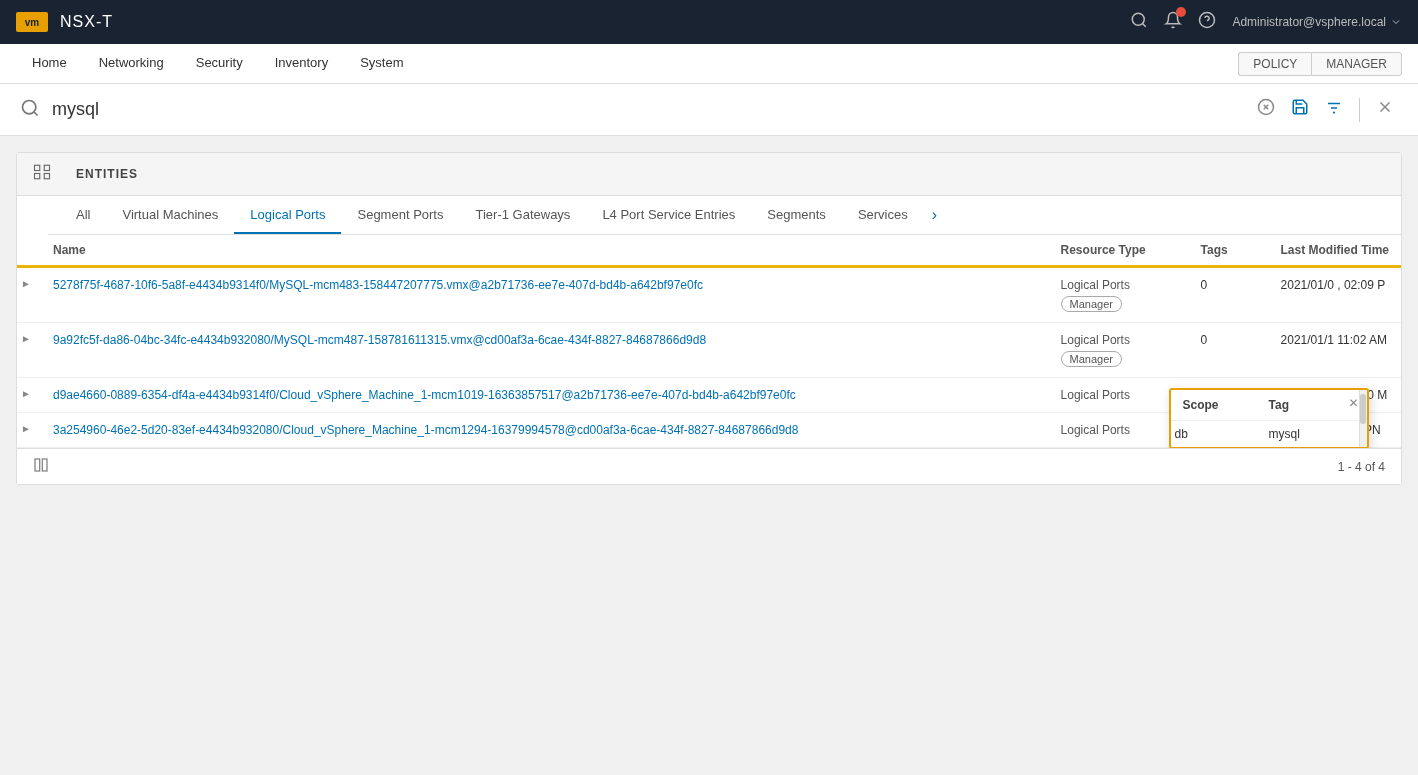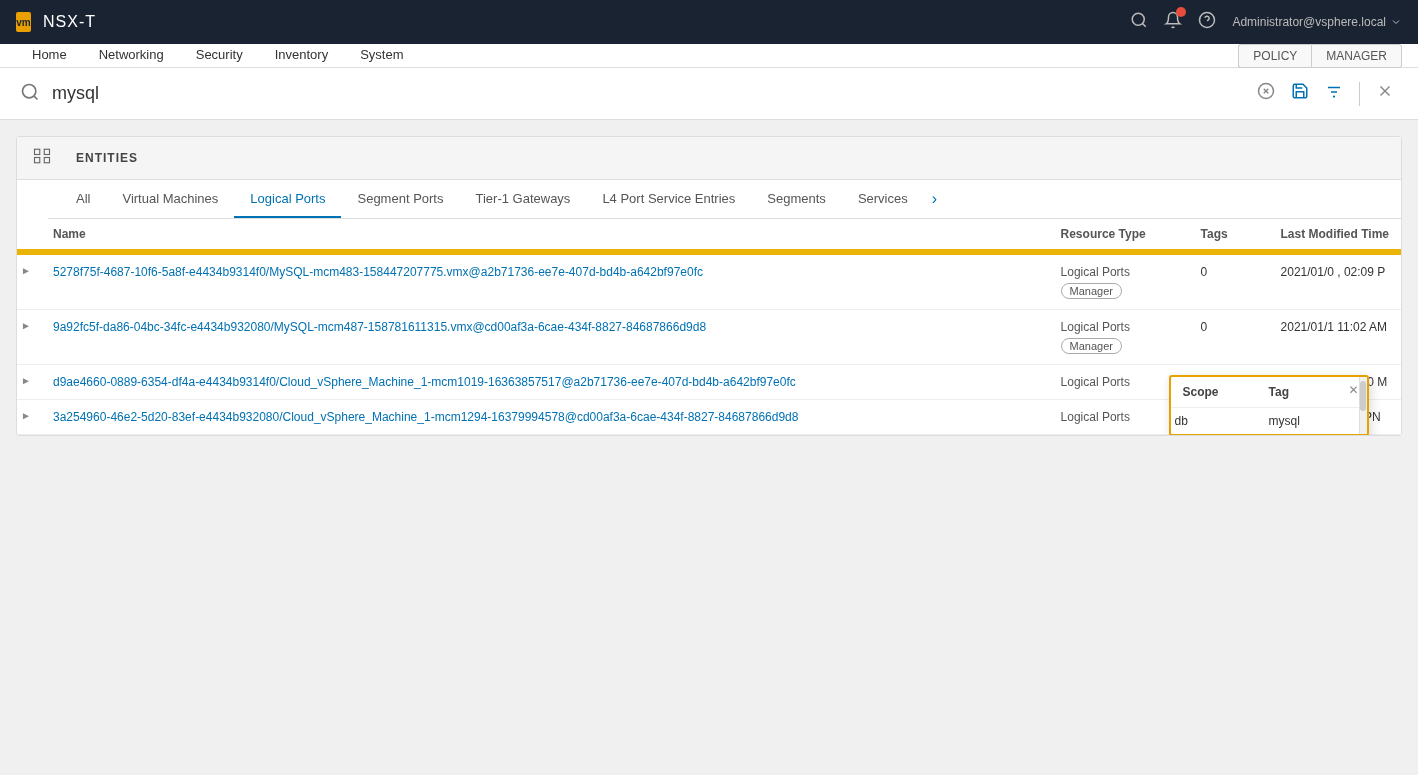--- a/index.html
+++ b/index.html
@@ -10,21 +10,21 @@
       background: #1a2332;
       height: 44px;
       display: flex;
       align-items: center;
       padding: 0 16px;
       color: #fff;
       justify-content: space-between;
     }
     .topbar-left { display: flex; align-items: center; gap: 12px; }
     .vm-logo {
-      width: 15px; height: 20px;
+      width: 32px; height: 20px;
       background: #e8a000;
       border-radius: 2px;
       display: flex; align-items: center; justify-content: center;
       font-size: 10px; font-weight: bold; color: #1a2332;
     }
     .app-title { font-size: 16px; font-weight: 300; letter-spacing: 1px; color: #fff; }
     .topbar-right { display: flex; align-items: center; gap: 16px; color: #aaa; font-size: 18px; text-align: center; }
     .topbar-icon { cursor: pointer; color: #bbb; position: relative; }
     .notif-badge {
       position: absolute; top: -4px; right: -4px;
@@ -32,21 +32,21 @@
       font-size: 8px; color: #fff; display: flex; align-items: center; justify-content: center;
     }
     .topbar-user { font-size: 12px; color: #bbb; display: flex; align-items: center; gap: 4px; }
 
     
     .navbar {
       background: #fff;
       border-bottom: 1px solid #ddd;
       display: flex;
       align-items: center;
-      height: 24px;
+      height: 40px;
       padding: 0 16px;
       justify-content: space-between;
     }
     .navbar-left { display: flex; align-items: center; gap: 0; height: 100%; }
     .nav-item {
       padding: 0 16px;
       height: 100%;
       display: flex; align-items: center;
       cursor: pointer;
       font-size: 13px;
@@ -127,21 +127,21 @@
       color: #555;
       border-bottom: 2px solid transparent;
       white-space: nowrap;
     }
     .tab-item.active { color: #0071b3; border-bottom: 2px solid #0071b3; }
     .tab-more { padding: 10px 8px; cursor: pointer; color: #0071b3; font-size: 16px; }
 
     
     .table-wrap { overflow-x: auto; }
     table { width: 100%; border-collapse: collapse; }
-    thead tr { border-bottom: 6px solid #eab308; }
+    thead tr { border-bottom: 3px solid #eab308; }
     thead th {
       padding: 8px 12px;
       text-align: left;
       font-size: 12px;
       font-weight: 600;
       color: #555;
       background: #fff;
       white-space: nowrap;
     }
     tbody tr { border-bottom: 1px solid #eee; }
@@ -425,15 +425,24 @@
             <td>
               <div class="resource-type">Logical Ports</div>
             </td>
             <td></td>
             <td>2021/03/ 01:20 PN</td>
           </tr>
         </tbody>
       </table>
     </div>
 
+    <div class="table-footer">
+      <span class="footer-icon">
+        <svg width="16" height="16" viewBox="0 0 24 24" fill="none" stroke="#888" stroke-width="2">
+          <rect x="3" y="3" width="7" height="18"></rect>
+            <rect x="14" y="3" width="7" height="18"></rect>
+        </svg>
+      </span>
+      <span class="footer-count">1 - 4 of 4</span>
+    </div>
 
   </div>
 </div>
 
 </body></html>

